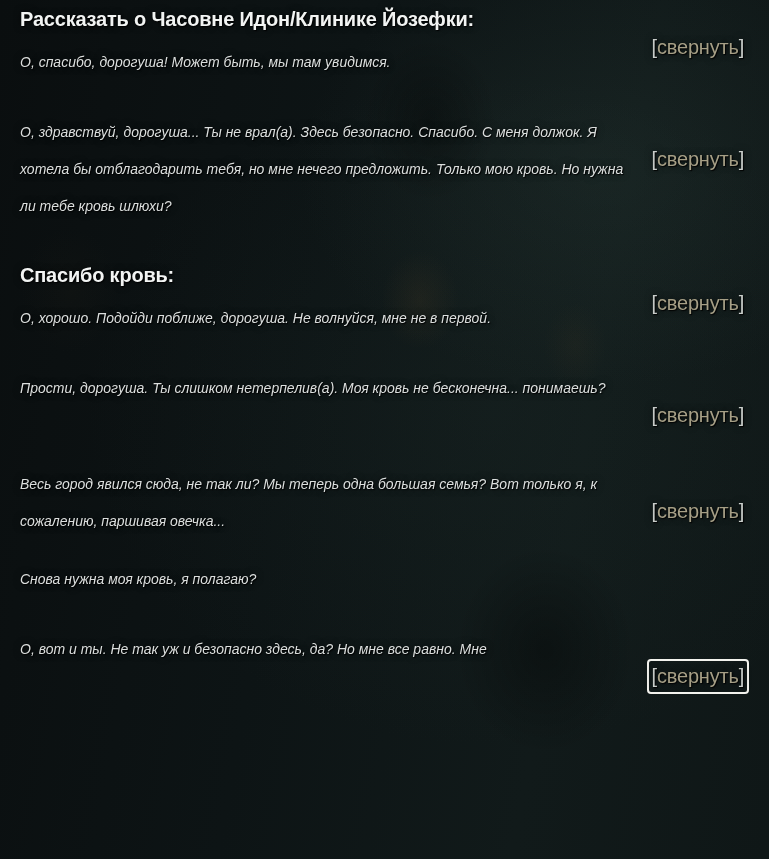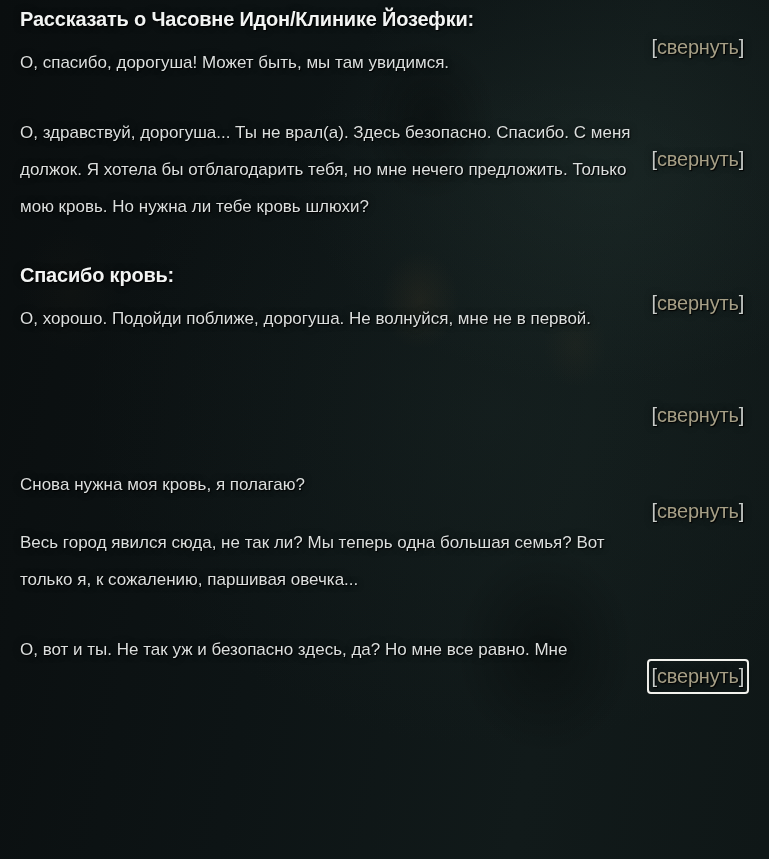--- a/index.html
+++ b/index.html
@@ -70,21 +70,22 @@
     color: var(--bracket);
   }
   .collapse-toggle a.collapse-link {
     color: var(--link);
     text-decoration: none;
     cursor: pointer;
   }
   p.dialogue {
     margin: 0;
     color: var(--body-text);
-    font-size: 17px;
+    font-size: 14px;
+    font-style: italic;
     line-height: 37px;
     text-shadow: 1px 1px 1px rgba(0,0,0,0.9), 0 0 7px rgba(0,0,0,0.6);
   }
   p.dialogue + p.dialogue {
     margin-top: 21px;
   }
 </style>
 </head>
 <body>
 
@@ -117,30 +118,31 @@
     </h3>
   <p class="dialogue">О, хорошо. Подойди поближе, дорогуша. Не волнуйся, мне не в первой.</p>
     </section>
 
   <section class="dialogue-section">
     <h3 class="section-heading">
       <span class="collapse-toggle">
         <span class="bracket">[</span><a class="collapse-link">свернуть</a><span class="bracket">]</span>
       </span>
     </h3>
+  <p class="dialogue">Прости, дорогуша. Ты слишком нетерпелив(а). Моя кровь не бесконечна... понимаешь?</p>
     </section>
 
   <section class="dialogue-section">
     <h3 class="section-heading">
       <span class="collapse-toggle">
         <span class="bracket">[</span><a class="collapse-link">свернуть</a><span class="bracket">]</span>
       </span>
     </h3>
-  <p class="dialogue">Снова нужна моя кровь, я полагаю?</p>
-      <p class="dialogue">Весь город явился сюда, не так ли? Мы теперь одна большая семья? Вот только я, к сожалению, паршивая овечка...</p>
+  <p class="dialogue">Весь город явился сюда, не так ли? Мы теперь одна большая семья? Вот только я, к сожалению, паршивая овечка...</p>
+      <p class="dialogue">Снова нужна моя кровь, я полагаю?</p>
     </section>
 
   <section class="dialogue-section">
     <h3 class="section-heading">
       <span class="collapse-toggle focused">
         <span class="bracket">[</span><a class="collapse-link">свернуть</a><span class="bracket">]</span>
       </span>
     </h3>
   <p class="dialogue">О, вот и ты. Не так уж и безопасно здесь, да? Но мне все равно. Мне</p>
     </section>

